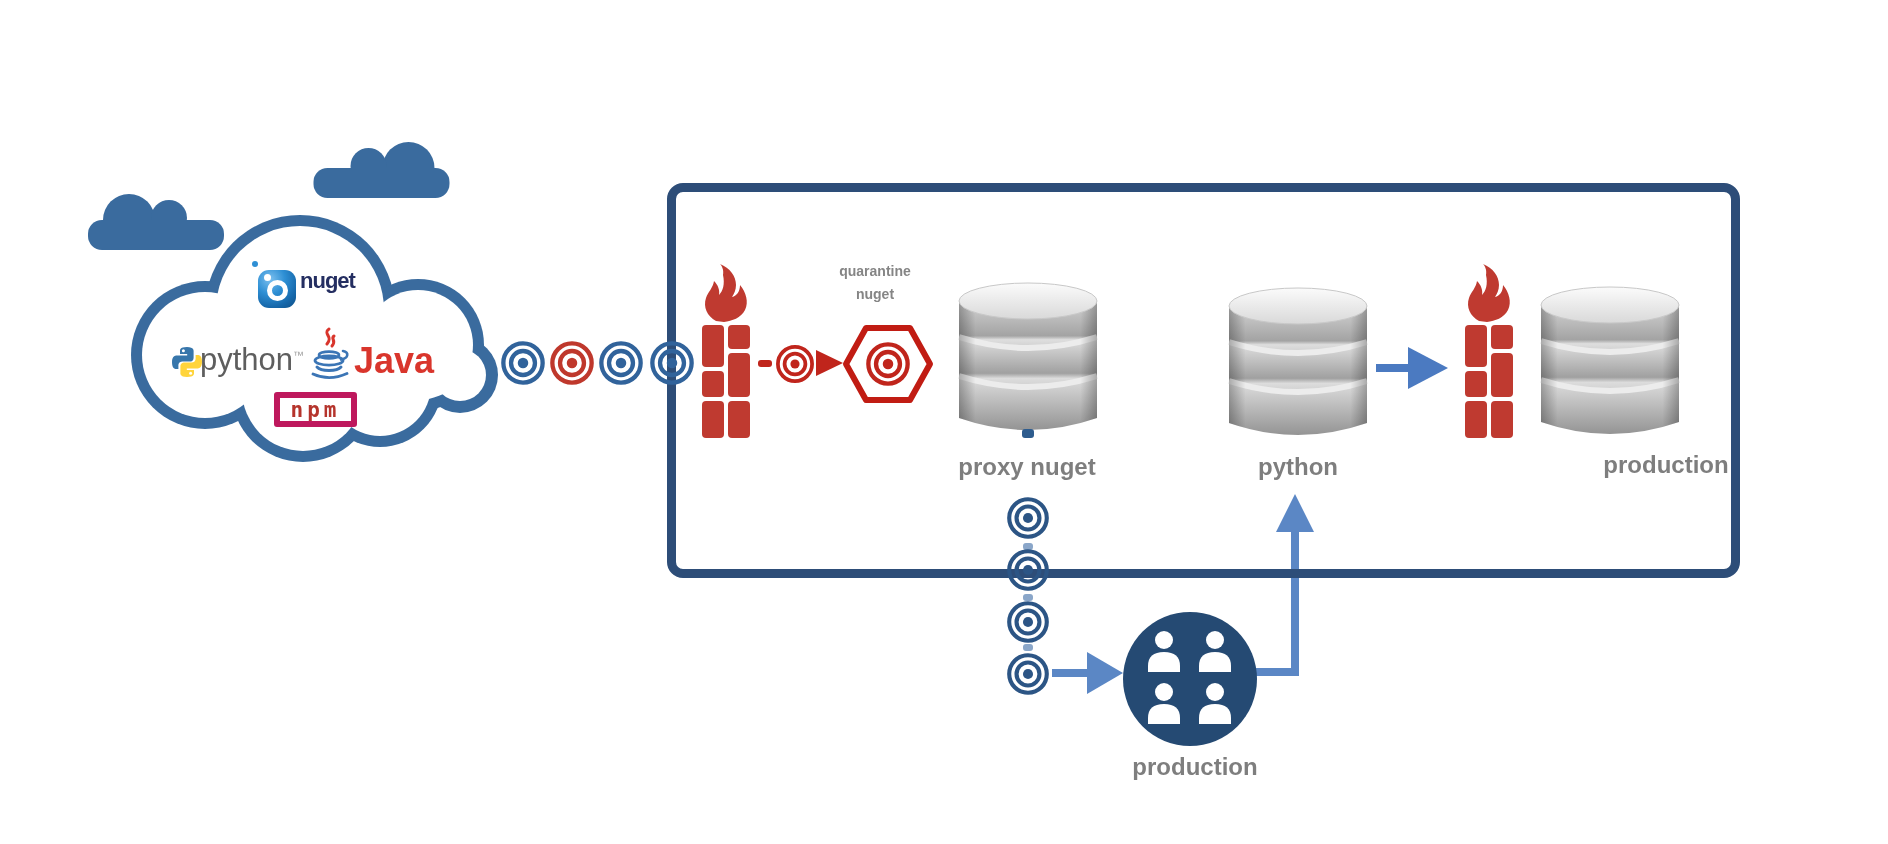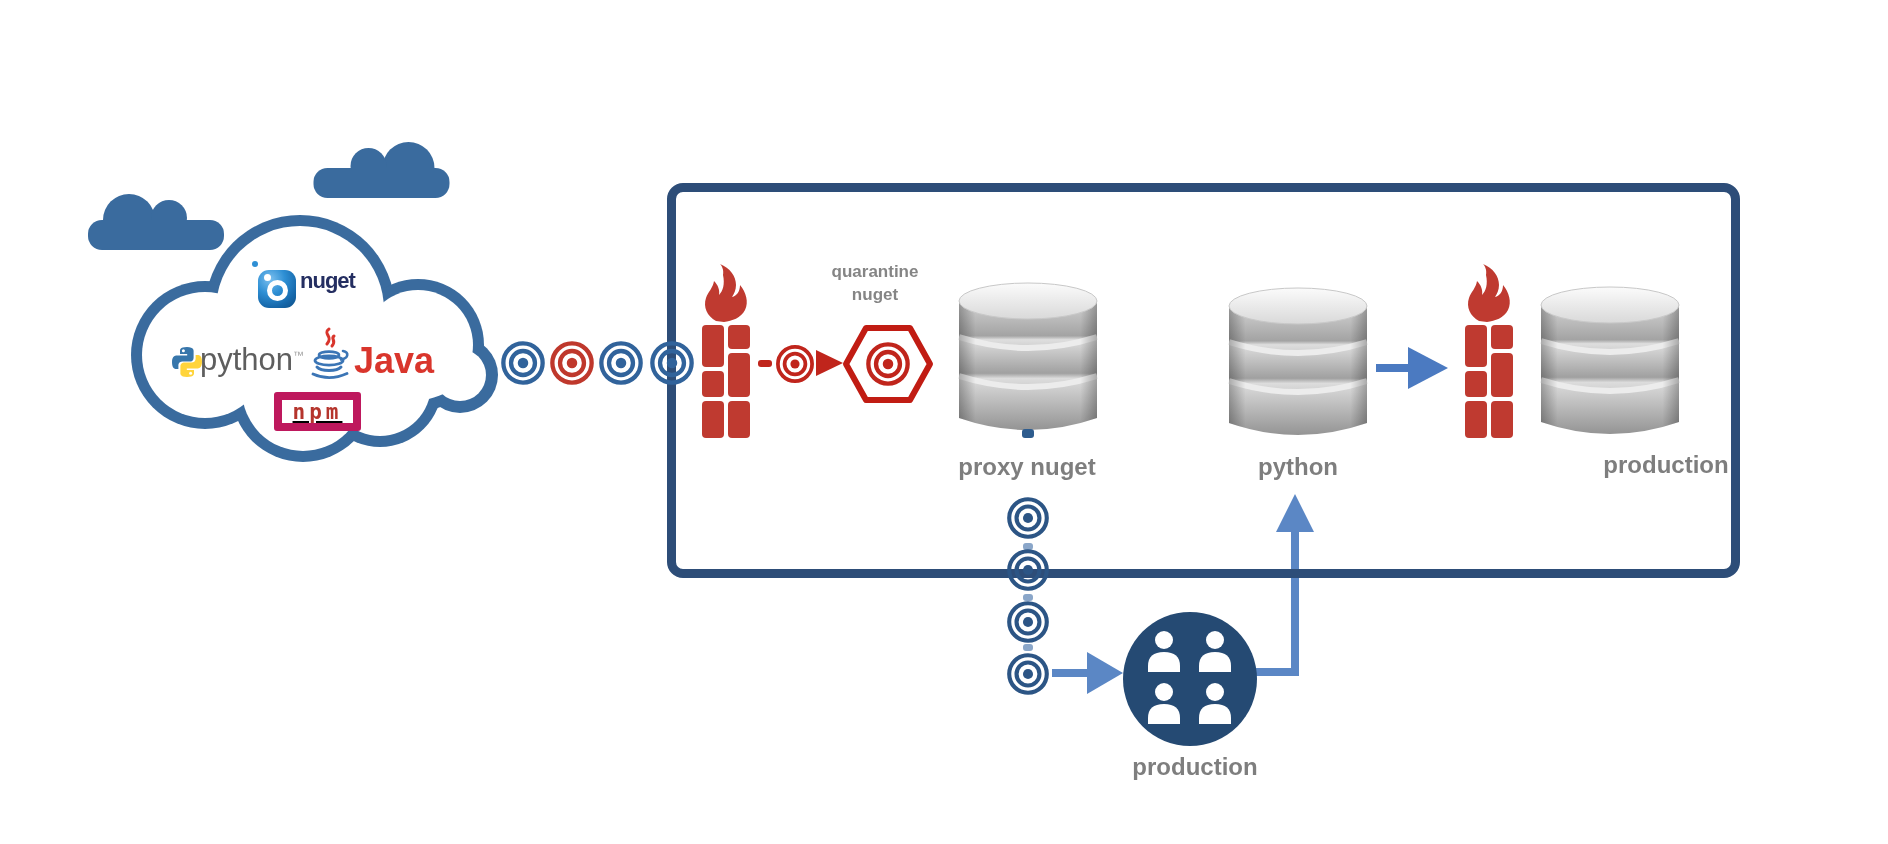--- a/index.html
+++ b/index.html
@@ -1,32 +1,32 @@
 <!DOCTYPE html>
 <html><head>
 <meta charset="utf-8">
 <style>
   html,body{margin:0;padding:0;background:#fff;}
   #stage{position:relative;width:1888px;height:844px;background:#fff;overflow:hidden;
          font-family:"Liberation Sans", sans-serif;}
   .abs{position:absolute;}
   .label{font-weight:bold;color:#7e7e7e;font-size:24px;text-align:center;width:200px;
          font-family:"Liberation Sans", sans-serif;}
-  .qlabel{font-weight:bold;color:#858585;font-size:17px;line-height:23px;text-align:center;width:150px;}
+  .qlabel{font-weight:bold;color:#858585;font-size:14px;line-height:23px;text-align:center;width:150px;}
   .ring{display:block;}
   .z1{z-index:1}.z2{z-index:2}.z3{z-index:3}.z4{z-index:4}
   .dash{border-radius:3px;}
   
   .nuget-ic{width:38px;height:38px;border-radius:11px;
     background:radial-gradient(circle at 32% 24%, #7cc0ef 0%, #2e8fd4 38%, #1668ab 72%, #0f4f86 100%);}
   .nuget-donut{position:absolute;left:9px;top:10px;width:11px;height:11px;border:5px solid #fff;border-radius:50%;}
   .nuget-dot{position:absolute;left:6px;top:4px;width:7px;height:7px;background:#fff;border-radius:50%;}
   .nuget-outdot{width:6px;height:6px;border-radius:50%;background:#2e8fd4;}
-  .npm-box{border:8px solid #be185d;border-radius:3px;background:#fff;display:flex;
-    align-items:center;justify-content:center;text-decoration:underline;}
+  .npm-box{border:6px solid #be185d;border-radius:3px;background:#fff;display:flex;
+    align-items:center;justify-content:center;}
   .npm-txt{color:#b5342c;font-weight:900;font-size:21px;letter-spacing:4px;font-family:"DejaVu Sans Mono", monospace;}
   .tri{width:0;height:0;}
 </style>
 </head>
 <body>
 
 <div id="stage">
 
   <svg width="0" height="0" style="position:absolute">
     <defs>

